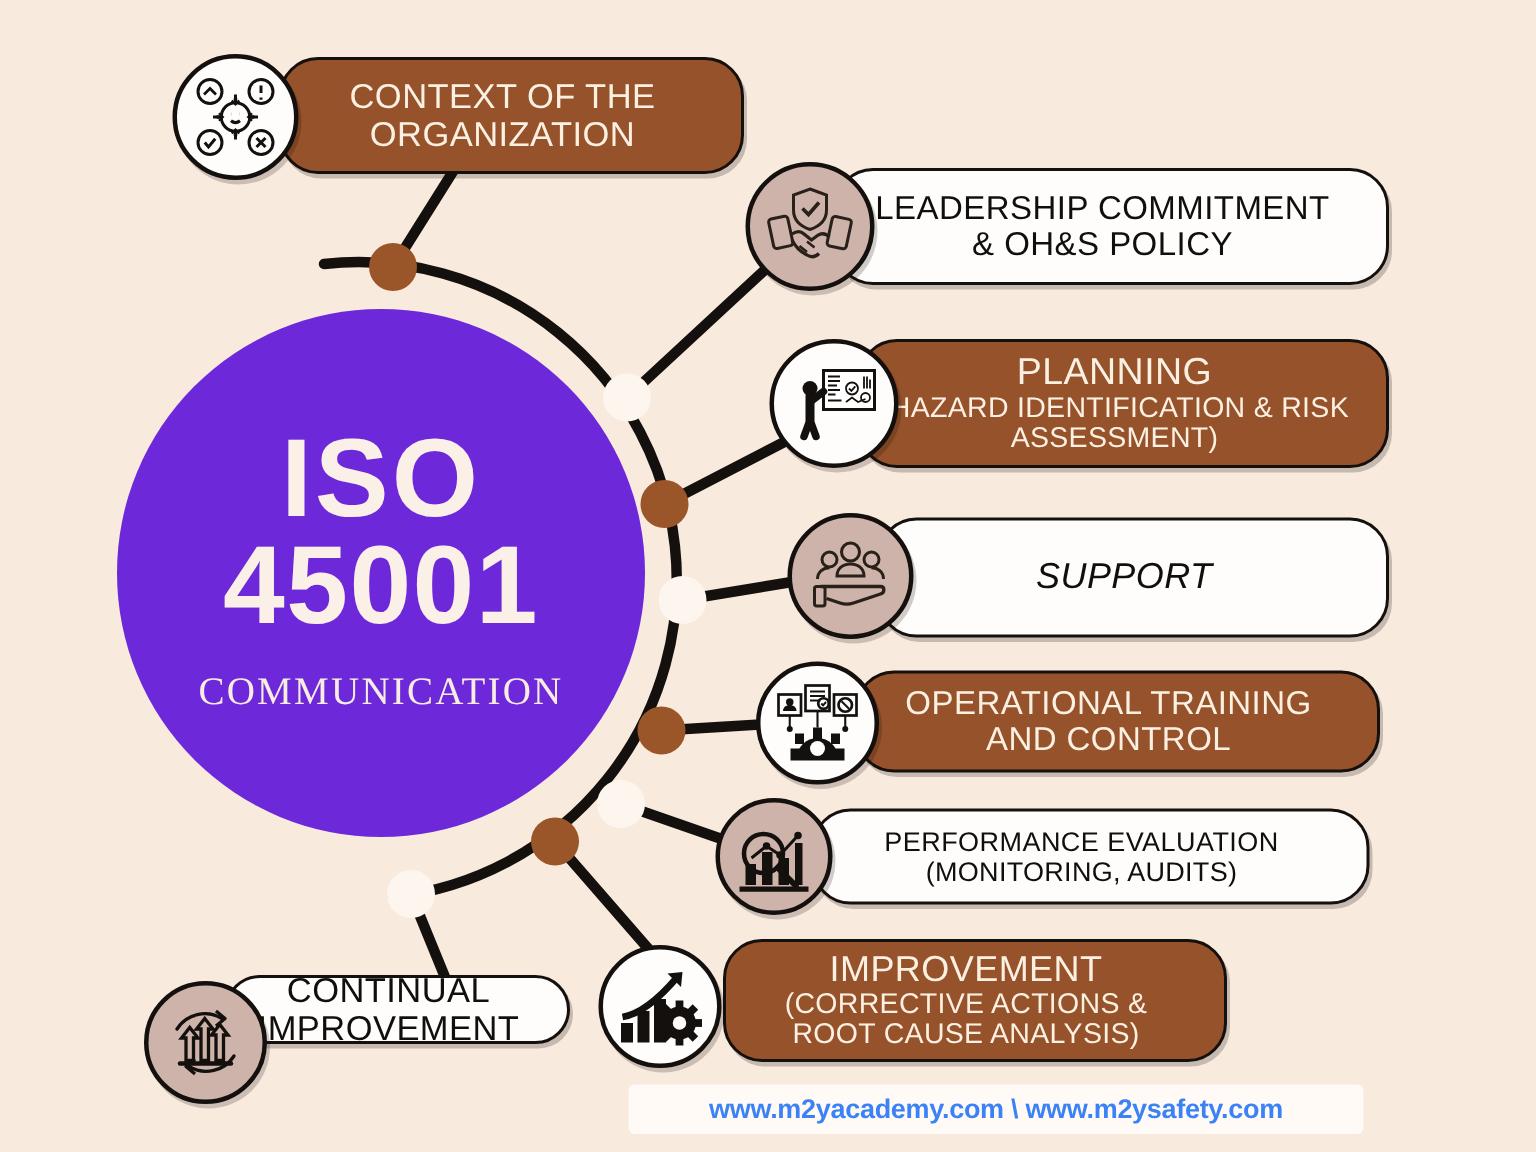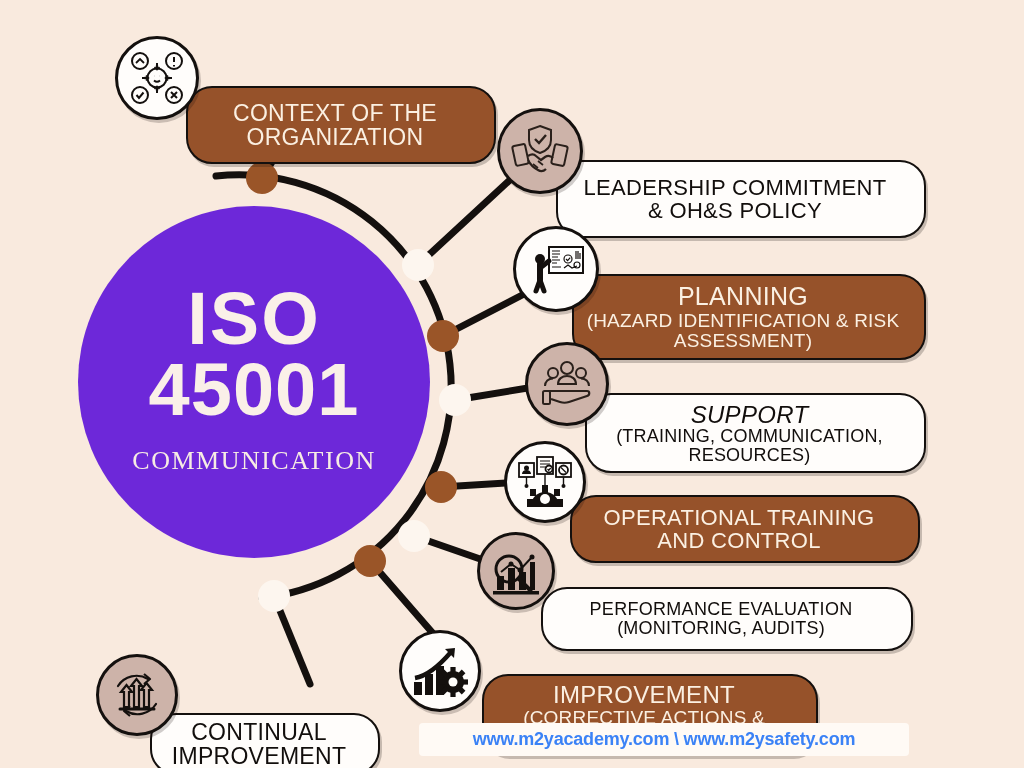--- a/index.html
+++ b/index.html
@@ -39,21 +39,20 @@
   }
 
   
   .item{position:absolute;z-index:6;}
   .pill{
     position:absolute;box-sizing:border-box;
     border:2.5px solid #14100e;border-radius:26px;
     display:flex;align-items:center;justify-content:center;
     text-align:center;padding:4px 24px 4px 12px;
     box-shadow:2px 3px 0 rgba(20,12,8,.22);
-    margin-top:48px;
   }
   .pill.brown{background:#96522a;}
   .pill.white{background:#fffdfb;}
   .pill .txt{width:100%;}
   .title{
     font-weight:400;letter-spacing:.3px;line-height:1.05;
     font-family:"Liberation Sans", sans-serif;
   }
   .sub{
     display:block;line-height:1.05;letter-spacing:.2px;
@@ -196,21 +195,20 @@
         <path d="M16 43l-4 11M16 43l4 11" stroke-width="5" stroke-linecap="round"></path>
         <path d="M16 31l9-7" stroke-width="5" stroke-linecap="round"></path>
       </svg>
     </div>
   </div>
 
   <div class="item">
     <div class="pill white" style="left:585px;top:345px;width:341px;height:80px;">
       <div class="txt">
         <span class="title" style="font-size:24px;font-style:italic;">SUPPORT</span>
-        <span class="sub" style="font-size:18px;">(TRAINING, COMMUNICATION, RESOURCES)</span>
       </div>
     </div>
     <div class="ibub tan" style="left:525px;top:342px;width:84px;height:84px;">
       <svg width="62" height="62" viewBox="0 0 62 62" fill="none" stroke="#2a201b" stroke-width="2">
         <circle cx="31" cy="15" r="6"></circle>
           <path d="M22 31c0-5 4-8 9-8s9 3 9 8z"></path>
         <circle cx="17" cy="20" r="5"></circle>
           <path d="M9 33c0-4.5 3.5-7.5 8-7.5"></path>
         <circle cx="45" cy="20" r="5"></circle>
           <path d="M53 33c0-4.5-3.5-7.5-8-7.5"></path>
@@ -308,21 +306,21 @@
             <rect x="-15" y="-2.6" width="7" height="5.2" transform="rotate(45)"></rect>
             <rect x="8" y="-2.6" width="7" height="5.2" transform="rotate(45)"></rect>
           </g>
           <circle r="4.5" fill="#fffdfb"></circle>
         </g>
       </svg>
     </div>
   </div>
 
   <div class="item">
-    <div class="pill white" style="left:150px;top:665px;width:230px;height:62px;">
+    <div class="pill white" style="left:150px;top:650px;width:230px;height:46px;">
       <div class="txt">
         <span class="title" style="font-size:23px;">CONTINUAL</span><br>
         <span class="title" style="font-size:23px;">IMPROVEMENT</span>
       </div>
     </div>
     <div class="ibub tan" style="left:96px;top:654px;width:82px;height:82px;">
       <svg width="62" height="62" viewBox="0 0 62 62" fill="none" stroke="#14100e" stroke-width="2.2">
         <path d="M12 22a22 22 0 0 1 30-7" stroke-linecap="round"></path>
         <path d="M38 10l6 5-6 5" stroke-linejoin="round"></path>
         <path d="M50 40a22 22 0 0 1-30 7" stroke-linecap="round"></path>

